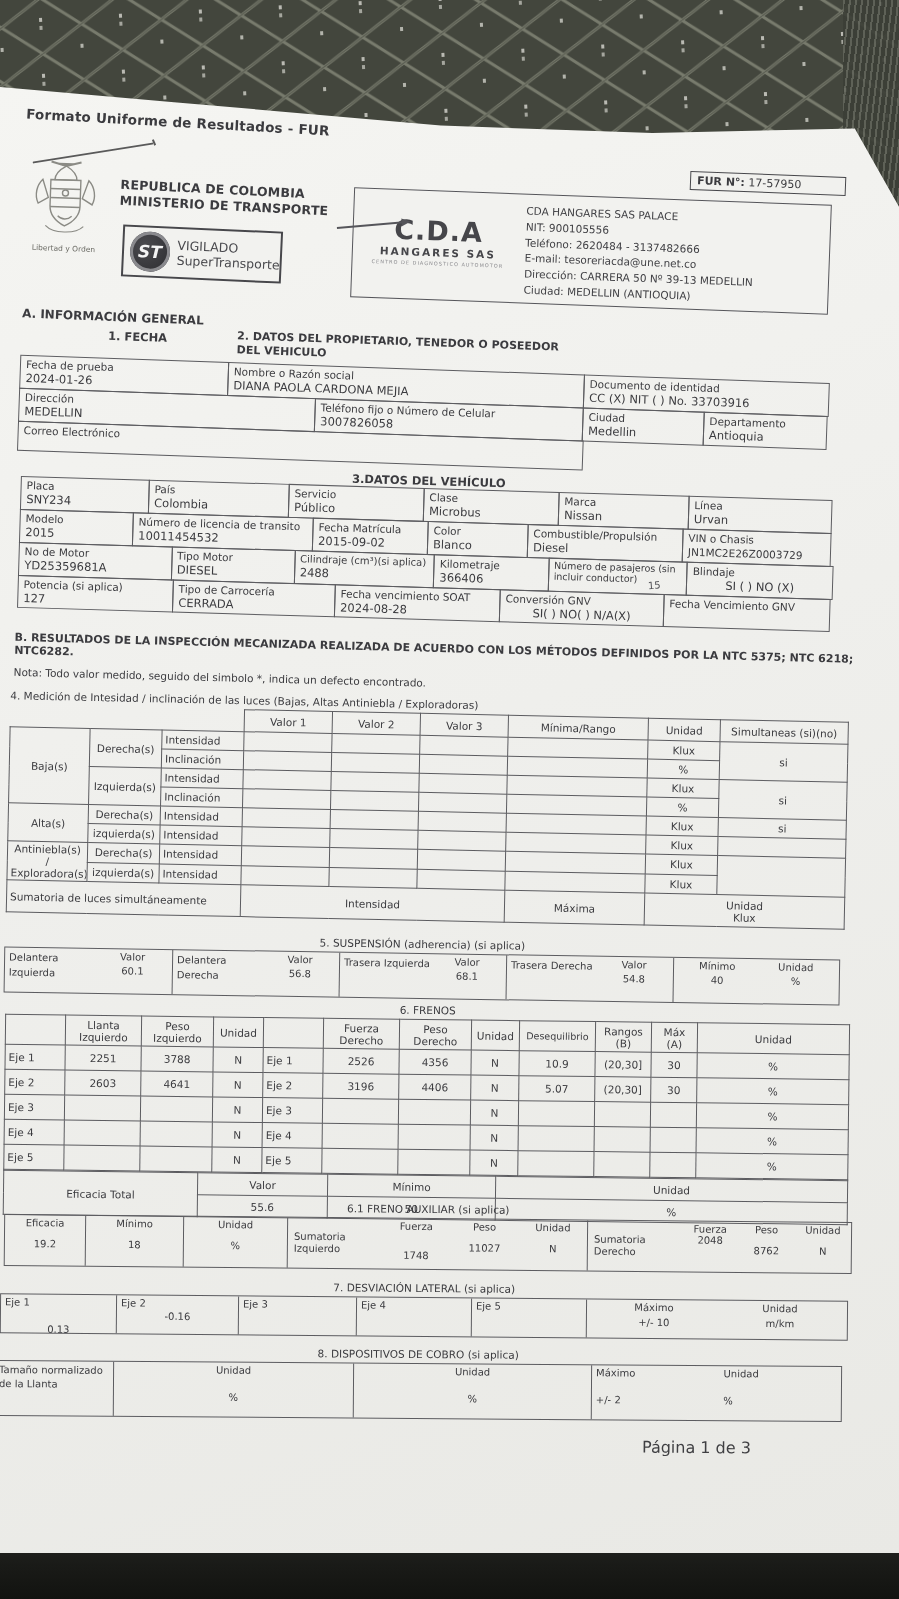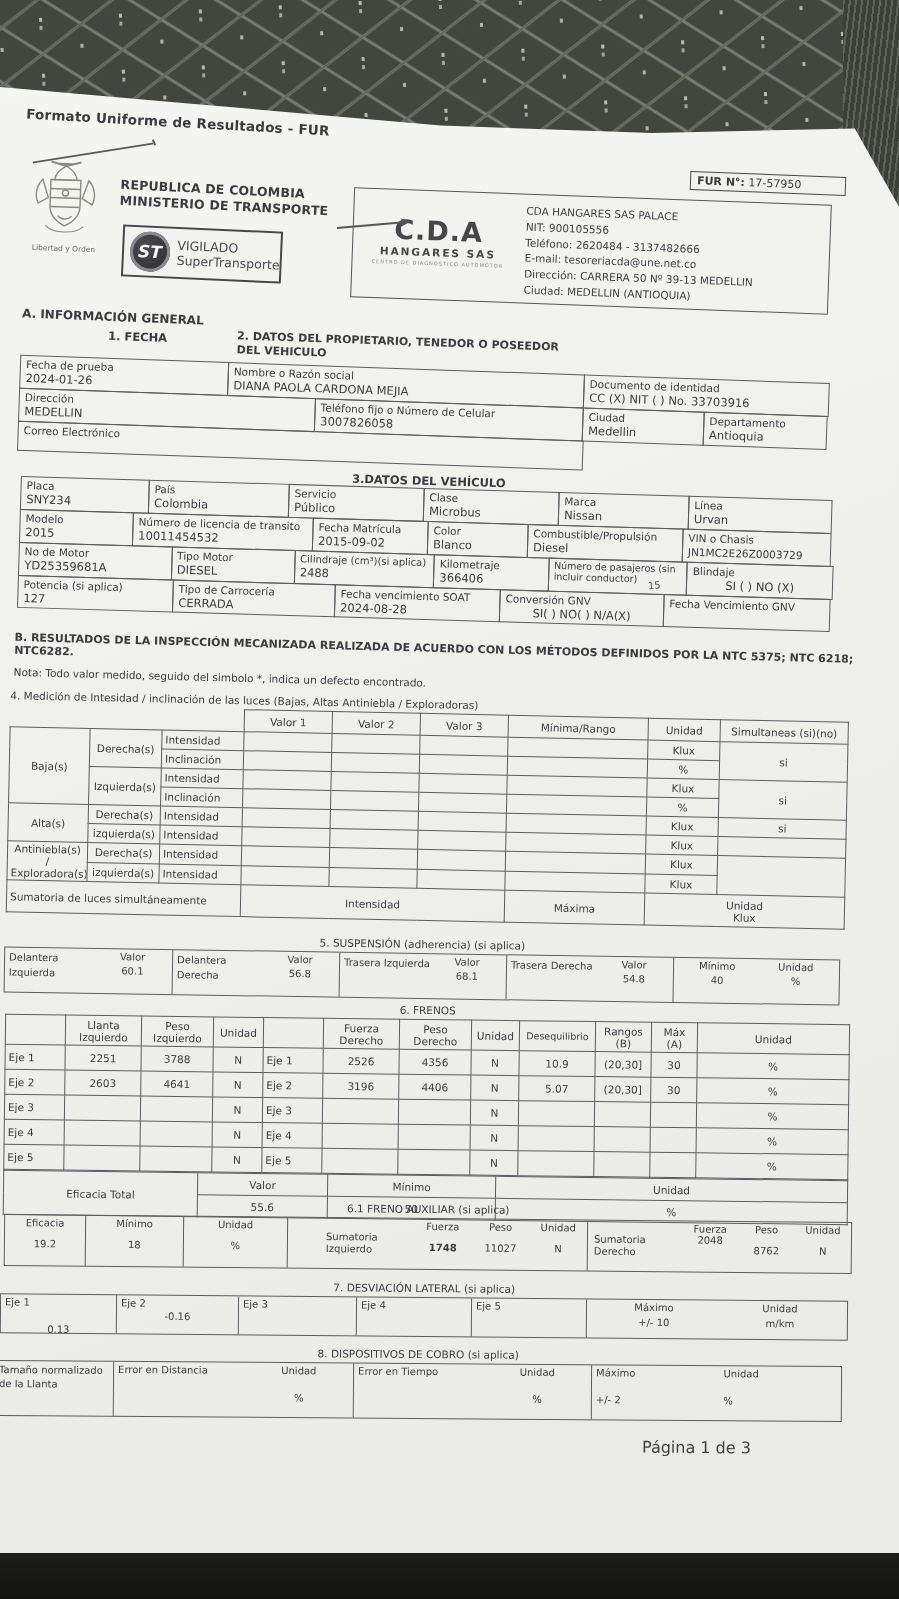--- a/index.html
+++ b/index.html
@@ -589,27 +589,27 @@
         </div>
       <div class="zc bl cen" style="width:98px;">
           <div>Mínimo</div>
           <div style="margin-top:10px;">18</div>
         </div>
       <div class="zc bl cen" style="width:104px;">
           <div>Unidad</div>
           <div style="margin-top:10px;">%</div>
         </div>
       <div class="zc bl" style="width:300px;display:flex;padding:2px 0;">
-        <div style="width:88px;padding-left:6px;margin-left:32px;">
+        <div style="width:88px;padding-left:6px;">
             <div>&nbsp;</div>
             <div style="line-height:1.2;">Sumatoria Izquierdo</div>
           </div>
         <div class="cen" style="flex:1;">
             <div>Fuerza</div>
-            <div style="margin-top:10px;font-weight:bold;">1748</div>
+            <div style="margin-top:18px;">1748</div>
           </div>
         <div class="cen" style="flex:1;">
             <div>Peso</div>
             <div style="margin-top:10px;">11027</div>
           </div>
         <div class="cen" style="flex:1;">
             <div>Unidad</div>
             <div style="margin-top:10px;">N</div>
           </div>
       </div>
@@ -668,28 +668,26 @@
           </div>
       </div>
     </div>
   </div>
 
   <div class="abs" style="top:1262px;left:4px;width:848px;transform:rotate(0.4deg);">
     <div class="sec-title cen">8. DISPOSITIVOS DE COBRO (si aplica)</div>
     <div class="zrow" style="height:56px;">
       <div class="zc" style="width:118px;line-height:1.4;">Tamaño normalizado de la Llanta</div>
       <div class="zc bl" style="width:240px;display:flex;">
-        <div style="flex:1.3;">Error en Distancia</div>
         <div class="cen" style="flex:1;">
             <div>Unidad</div>
             <div style="margin-top:16px;">%</div>
           </div>
       </div>
       <div class="zc bl" style="width:238px;display:flex;">
-        <div style="flex:1.3;">Error en Tiempo</div>
         <div class="cen" style="flex:1;">
             <div>Unidad</div>
             <div style="margin-top:16px;">%</div>
           </div>
       </div>
       <div class="zc bl" style="flex:1;display:flex;">
         <div style="flex:1;">
             <div>Máximo</div>
             <div style="margin-top:16px;">+/- 2</div>
           </div>

